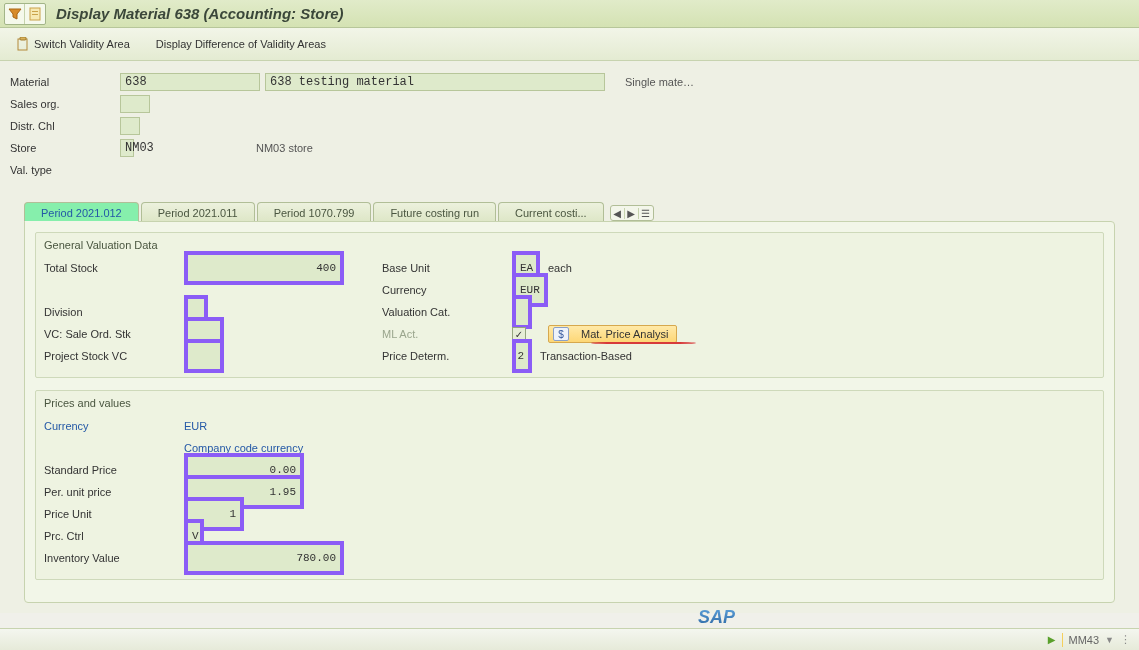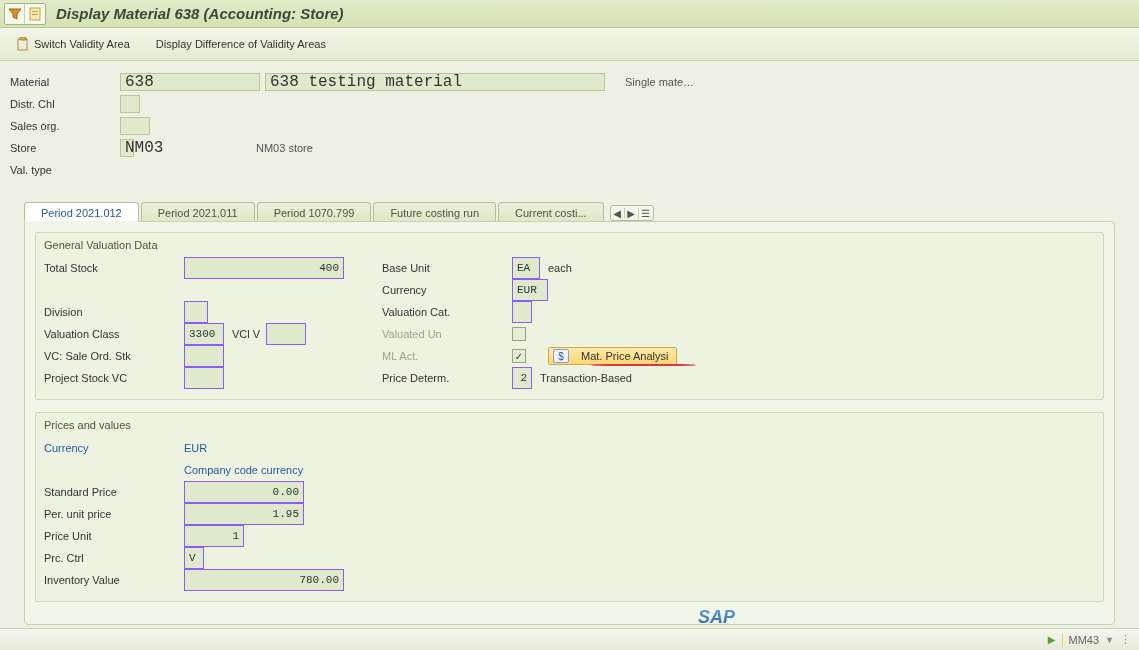--- a/index.html
+++ b/index.html
@@ -68,21 +68,21 @@
   .form-row { display:flex; align-items:center; height:22px; }
   .lbl { width: 110px; color:#333; }
   .field {
     background: #deeacb;
     border: 1px solid #b7c69a;
     height: 18px;
     display: inline-flex;
     align-items: center;
     padding: 0 4px;
     font-family: "Courier New", monospace;
-    font-size: 16px;
+    font-size: 12px;
     color: #333;
   }
   .field.small{width:30px;}
   .field.short{width:14px;}
   .plain { margin-left:8px; color:#555; }
   
   .tabstrip {
     margin-top: 20px;
     margin-left:14px;
     display:flex;
@@ -96,21 +96,21 @@
     border-radius: 4px 4px 0 0;
     padding: 4px 16px 4px 16px;
     margin-right: 2px;
     color: #4a5640;
     height: 20px;
     line-height:12px;
     position:relative;
     top:1px;
   }
   .tab.active{
-    background: #ffffff;
+    background: #86efac;
     border-bottom: 1px solid #f2f6e8;
     color:#2458a6;
     z-index:2;
   }
   .tab-nav {
     display:flex; align-items:center; margin-left:4px;
     border:1px solid #b1be97; background:#f3f6ea;
     border-radius:3px; height:16px;
   }
   .tab-nav span{
@@ -132,21 +132,21 @@
     border: 1px solid #ced9ba;
     border-radius: 2px;
     background: #eef3e1;
     margin-bottom: 12px;
     padding: 6px 8px 10px 8px;
   }
   .groupbox-title { color:#4a5640; margin-bottom:6px; }
   .grow{display:flex; align-items:center; height:22px;}
   .glbl{width:140px; color:#333;}
   .gfield {
-    background:#deeacb; border:1px solid #8b5cf6; height:22px;
+    background:#deeacb; border:4px solid #8b5cf6; height:34px;
     display:inline-flex; align-items:center; justify-content:flex-end;
     padding:0 4px; font-family:"Courier New",monospace;
     min-width:20px;
   }
   .gfield.left{justify-content:flex-start;}
   .row-container{position:relative; height:22px;}
   .rowA{position:absolute; left:0; display:flex; align-items:center; height:22px;}
   .rowB{position:absolute; left:338px; display:flex; align-items:center; height:22px;}
   .glbl2{width:130px;}
   .after{margin-left:8px;}
@@ -229,27 +229,27 @@
 
   <div class="form-row">
     <span class="lbl">Material</span>
     <span class="field" style="width:140px;justify-content:flex-start;">638</span>
     <span style="width:5px;"></span>
     <span class="field" style="width:340px;justify-content:flex-start;">638 testing material</span>
     <span class="plain" style="margin-left:20px;">Single mate…</span>
   </div>
 
   <div class="form-row">
+    <span class="lbl">Sales org.</span>
+    <span class="field small"></span>
+  </div>
+
+  <div class="form-row">
     <span class="lbl">Distr. Chl</span>
     <span class="field" style="width:20px;"></span>
-  </div>
-
-  <div class="form-row">
-    <span class="lbl">Sales org.</span>
-    <span class="field small"></span>
   </div>
 
   <div class="form-row">
     <span class="lbl">Store</span>
     <span class="field short" style="justify-content:flex-start;">NM03</span>
     <span class="plain" style="margin-left:122px;">NM03 store</span>
   </div>
 
   <div class="form-row">
     <span class="lbl">Val. type</span>
@@ -296,32 +296,20 @@
         <div class="rowA">
           <span class="glbl">Division</span>
           <span class="gfield" style="width:24px;"></span>
         </div>
         <div class="rowB">
           <span class="glbl2">Valuation Cat.</span>
           <span class="gfield" style="width:18px;"></span>
         </div>
       </div>
 
-      <div class="row-container">
-        <div class="rowA">
-          <span class="glbl">Valuation Class</span>
-          <span class="gfield left" style="width:40px;">3300</span>
-          <span class="after">VCl V</span>
-          <span class="gfield" style="width:40px;margin-left:6px;"></span>
-        </div>
-        <div class="rowB">
-          <span class="glbl2 dis" style="color:#9aa58d;">Valuated Un</span>
-          <span class="cbx"></span>
-        </div>
-      </div>
 
       <div class="row-container">
         <div class="rowA">
           <span class="glbl">VC: Sale Ord. Stk</span>
           <span class="gfield" style="width:40px;"></span>
         </div>
         <div class="rowB">
           <span class="glbl2 dis" style="color:#9aa58d;">ML Act.</span>
           <span class="cbx">
               <span>✓</span>

